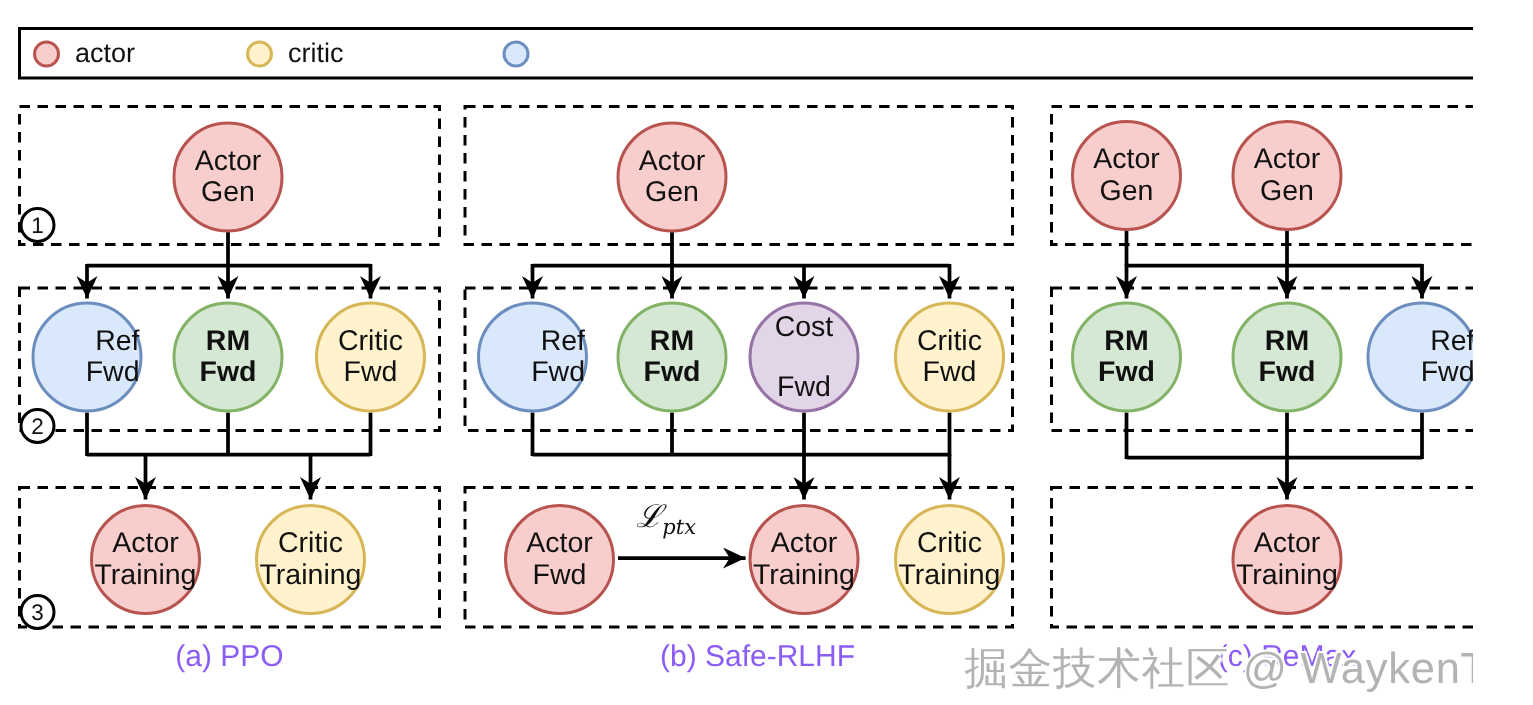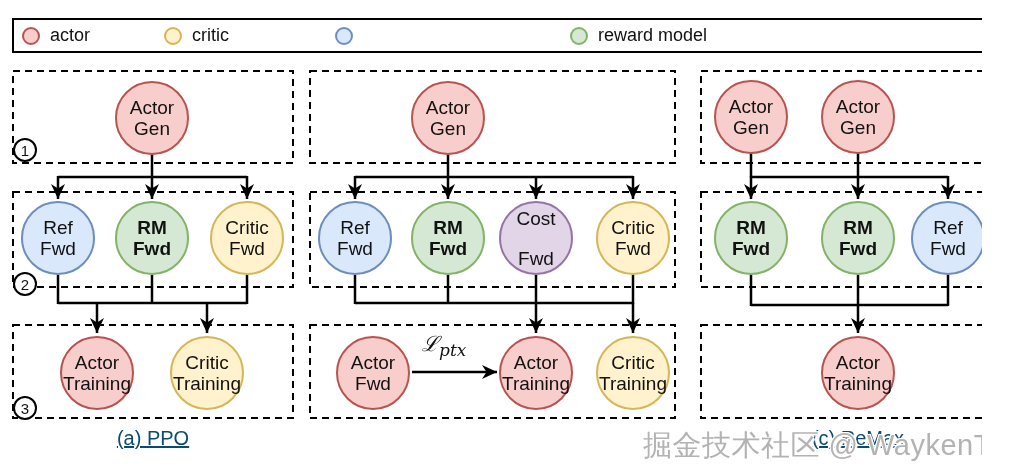--- a/index.html
+++ b/index.html
@@ -29,41 +29,41 @@
   
   .node{
     position:absolute;width:74px;height:74px;border-radius:50%;
     border:2px solid;box-sizing:border-box;
     display:flex;flex-direction:column;align-items:center;justify-content:center;
     font-size:19px;line-height:21px;text-align:center;
   }
   .node span{white-space:nowrap;}
   .t-actor{background:#F8CECC;border-color:#B85450;}
   .t-critic{background:#FFF2CC;border-color:#D6B656;}
-  .t-ref{background:#DAE8FC;border-color:#6C8EBF;}
+  .t-ref{background:#DAE8FC;border-color:#6C8EBF;align-items:flex-end;}
   .t-rm{background:#D5E8D4;border-color:#82B366;font-weight:bold;}
   .t-cost{background:#E1D5E7;border-color:#9673A6;gap:19px;}
   
   .stage-badge{
     position:absolute;width:24px;height:24px;border-radius:50%;
     border:2px solid #000;background:#fff;box-sizing:border-box;
     display:flex;align-items:center;justify-content:center;
     font-size:15px;z-index:3;
   }
   
   .caption{
     position:absolute;top:427px;transform:translateX(-50%);
-    font-size:20px;white-space:nowrap;color:#0c4a6e;text-decoration:underline;
+    font-size:20px;white-space:nowrap;color:#8b5cf6;
   }
   
   .loss-label{
     position:absolute;left:444px;top:329px;transform:translateX(-50%);
     font-family:"DejaVu Serif",serif;font-style:italic;font-size:21px;white-space:nowrap;
   }
-  .loss-label sub{font-size:17px;}
+  .loss-label sub{font-size:14px;}
   
   .watermark{
     position:absolute;left:643px;top:426px;z-index:5;
     font-size:29px;color:#b3b3b3;white-space:nowrap;letter-spacing:0.5px;
     text-shadow:-1px -1px 0 #fff,1px -1px 0 #fff,-1px 1px 0 #fff,1px 1px 0 #fff,2px 2px 1px #fff;
   }
 </style>
 </head>
 <body>
 
@@ -73,24 +73,20 @@
     <div class="legend-item" style="left:8px">
       <span class="legend-dot ld-actor"></span>
       <span class="legend-label">actor</span>
     </div>
     <div class="legend-item" style="left:150px">
       <span class="legend-dot ld-critic"></span>
       <span class="legend-label">critic</span>
     </div>
     <div class="legend-item" style="left:321px">
       <span class="legend-dot ld-ref"></span>
-    </div>
-    <div class="legend-item" style="left:556px">
-      <span class="legend-dot ld-rm"></span>
-      <span class="legend-label">reward model</span>
     </div>
   </div>
 
   <svg class="layer" width="1022" height="470">
     <defs>
       <marker id="ah" markerUnits="userSpaceOnUse" markerWidth="18" markerHeight="18" refX="15" refY="7" orient="auto">
         <path d="M0,0 L15,7 L0,14 L4.5,7 Z" fill="#000"></path>
       </marker>
     </defs>
 
@@ -241,17 +237,18 @@
       <span>Fwd</span>
     </div>
   <div class="node t-actor" style="left:821px;top:336px">
       <span>Actor</span>
       <span>Training</span>
     </div>
 
   <div class="loss-label"><span>ℒ</span><sub>ptx</sub></div>
 
   <div class="caption" style="left:153px">(a) PPO</div>
+  <div class="caption" style="left:505px">(b) Safe-RLHF</div>
   <div class="caption" style="left:858px">(c) ReMax</div>
 
   <div class="watermark">掘金技术社区 @ WaykenTse</div>
 
 </div>
 
 </body></html>

